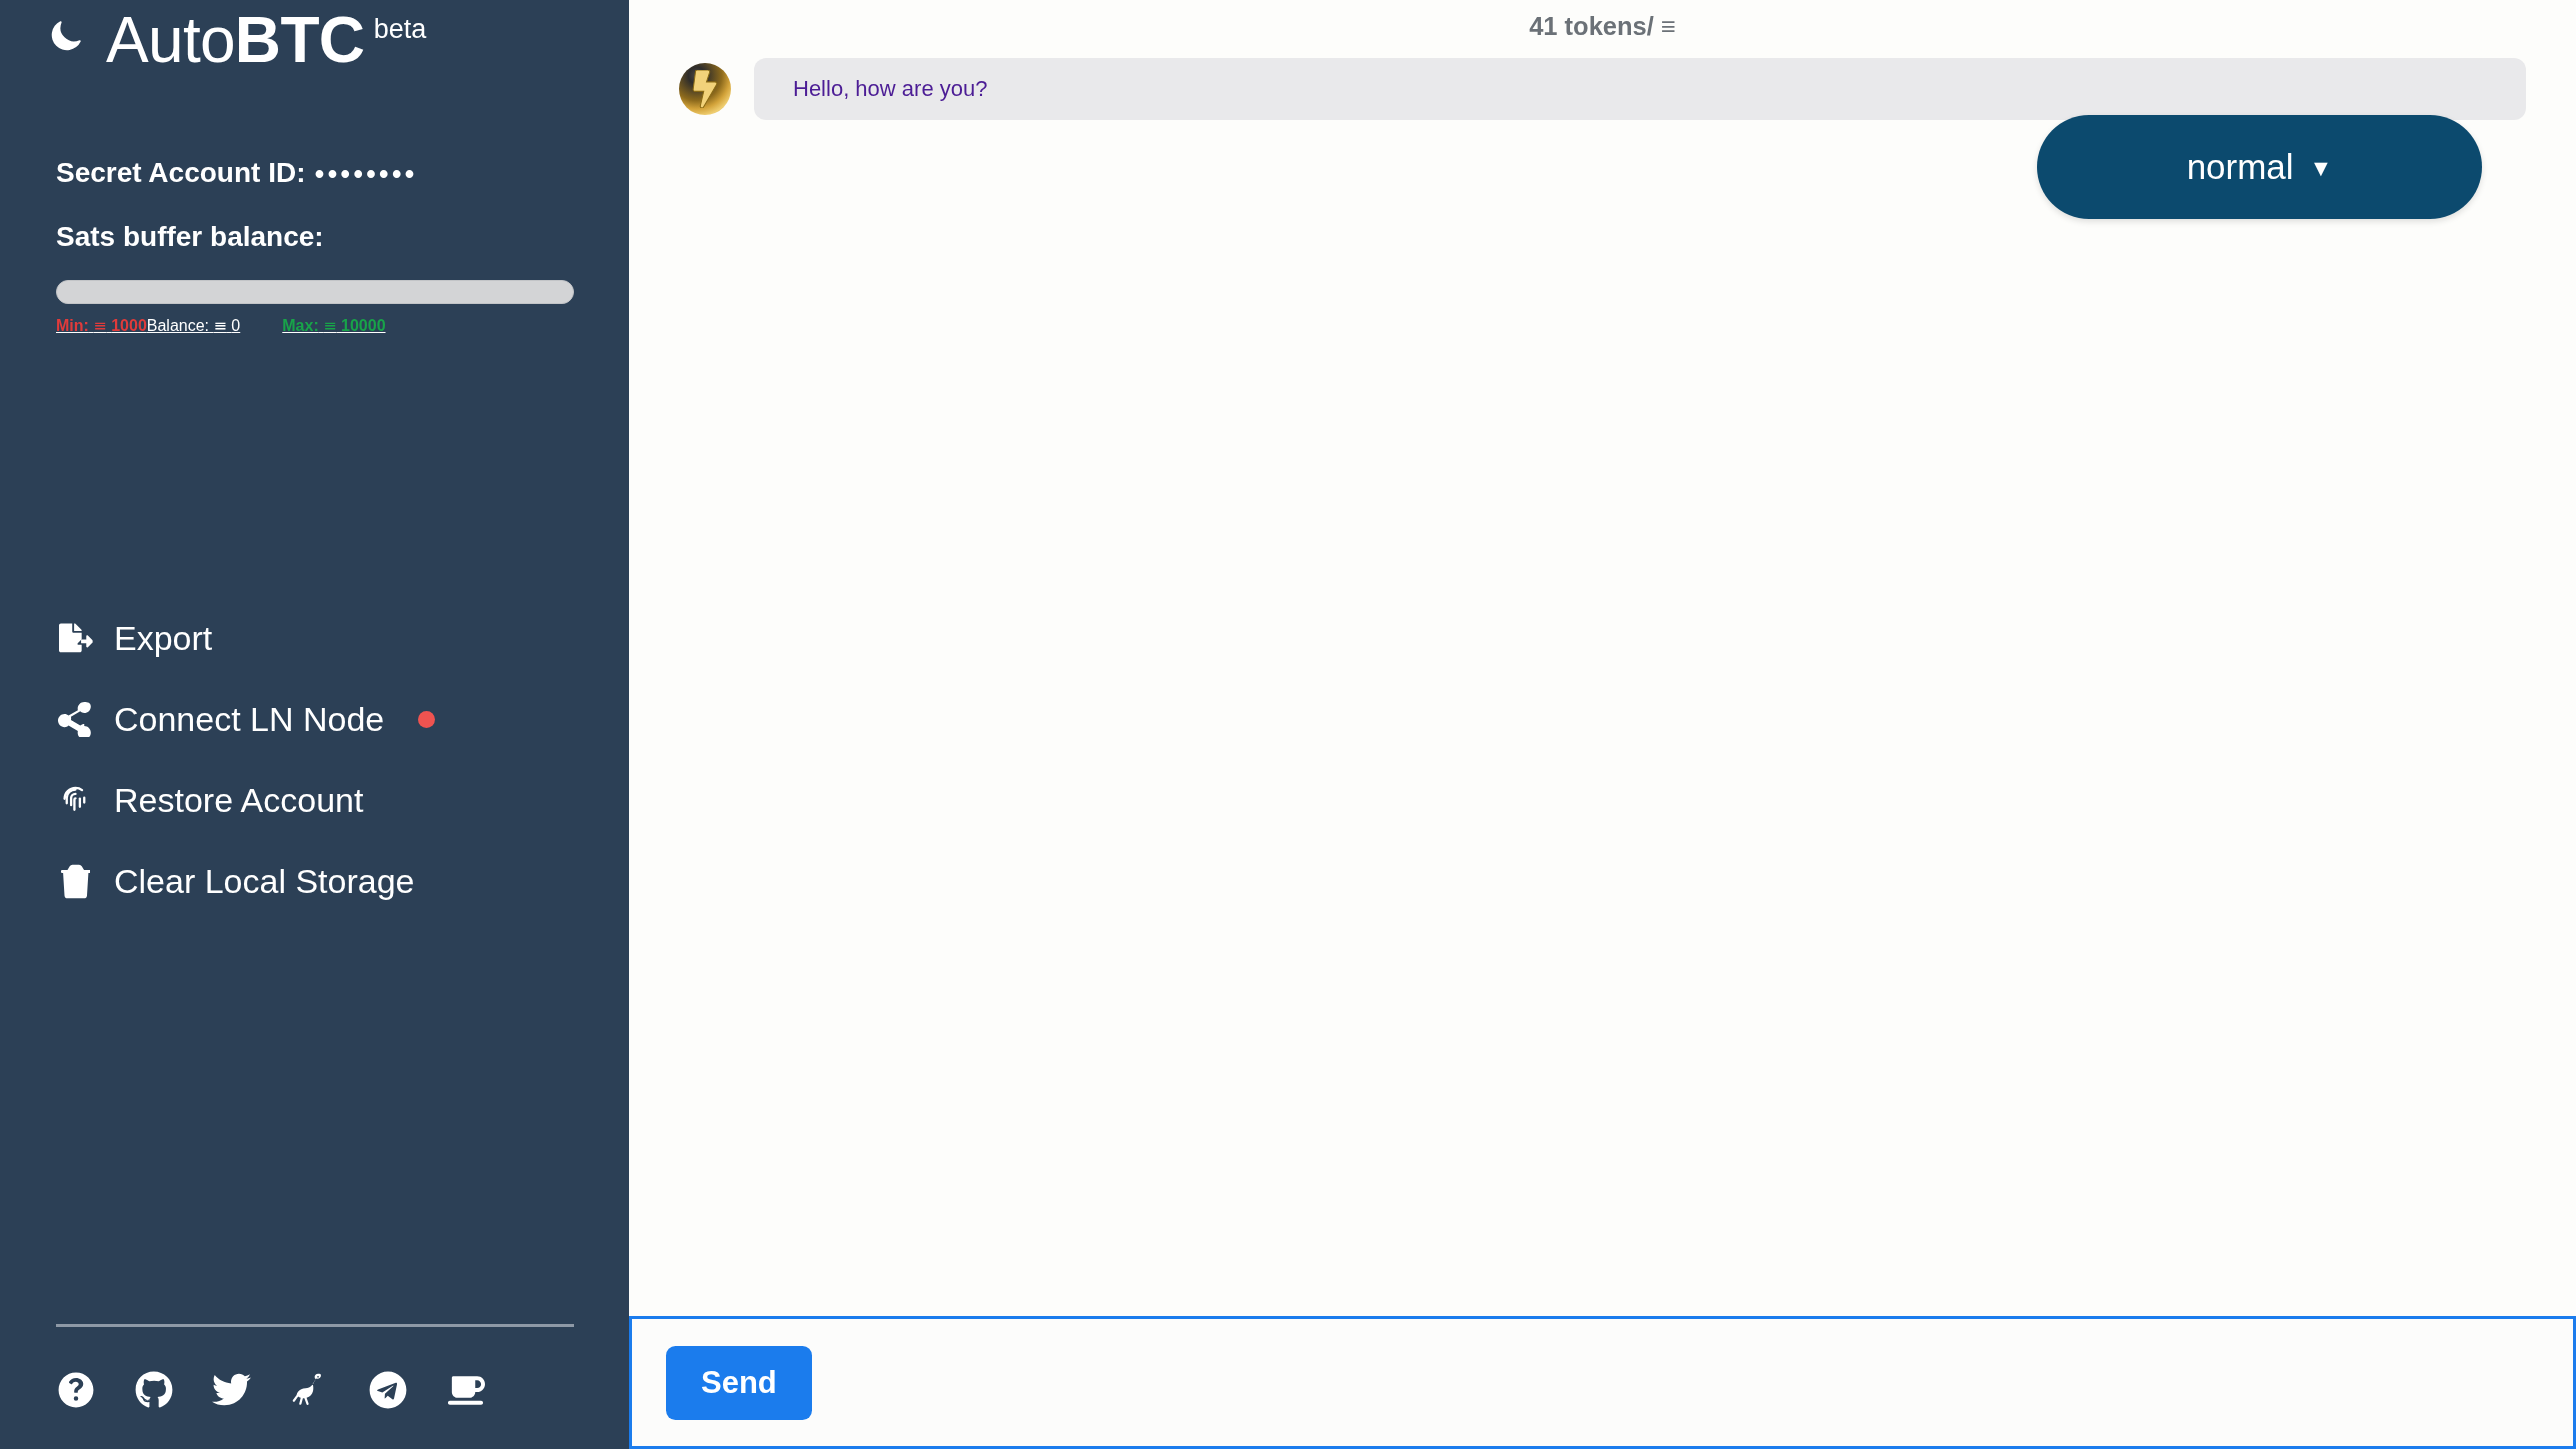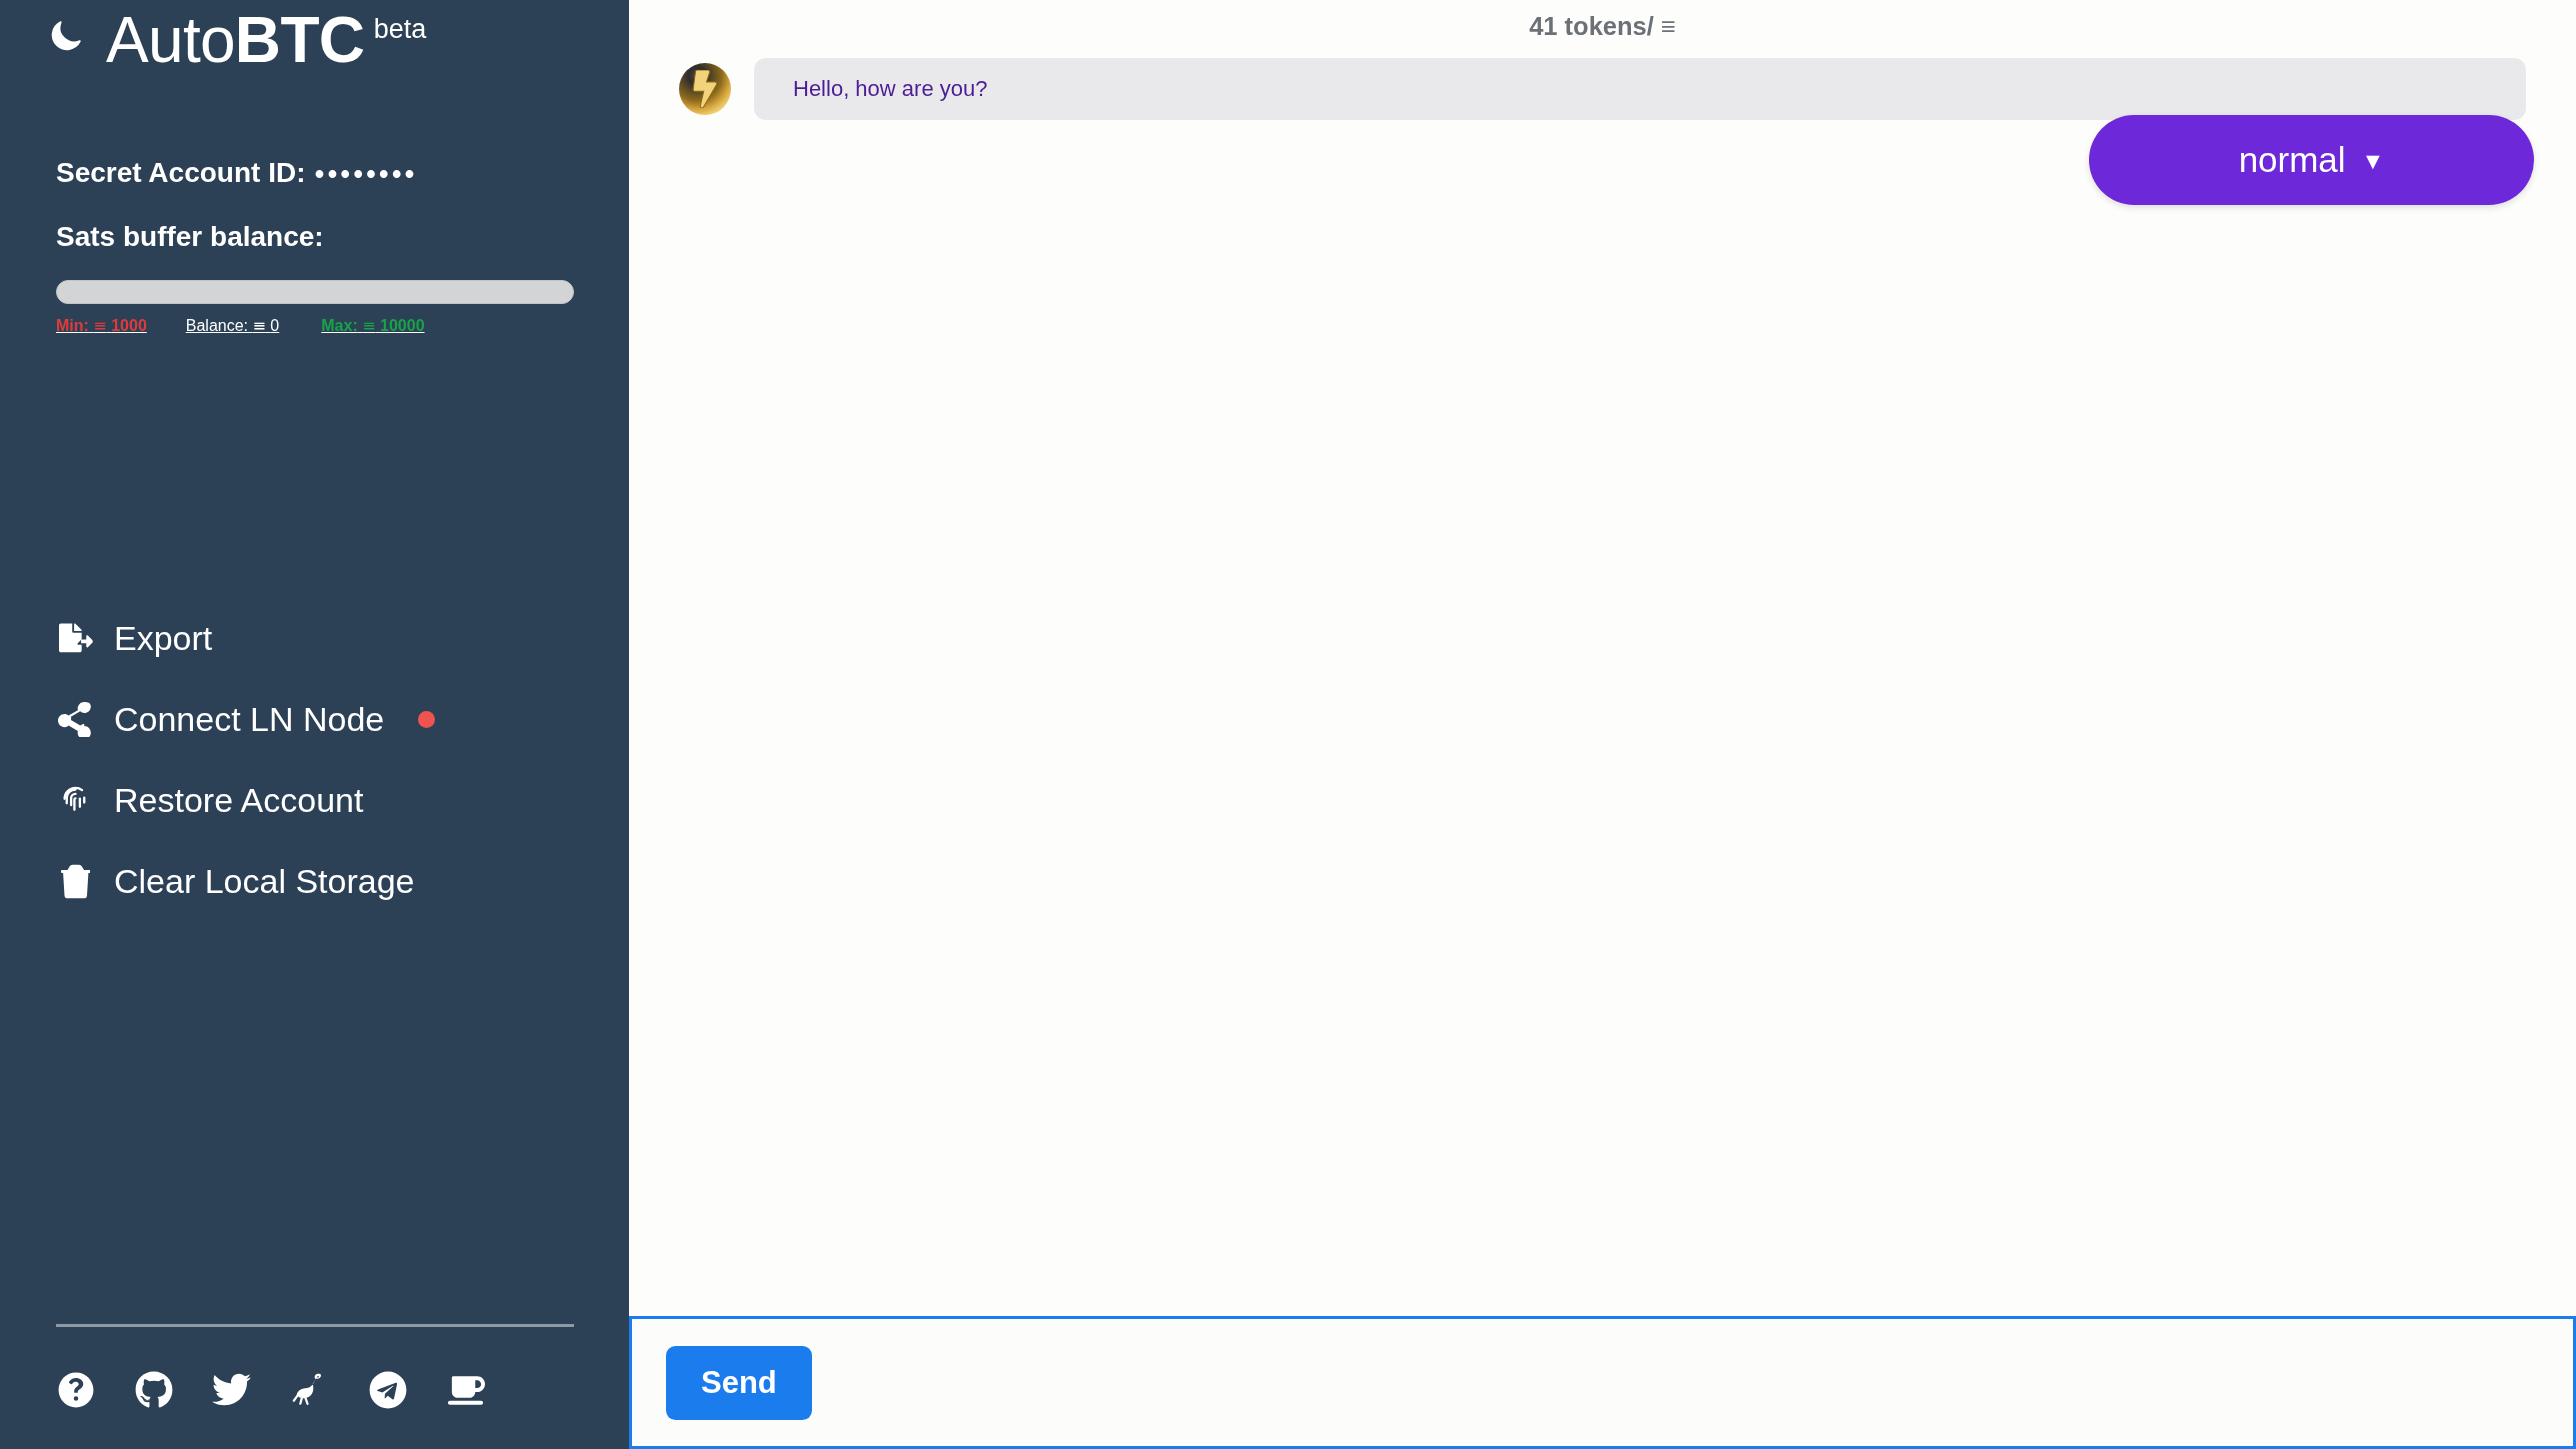--- a/index.html
+++ b/index.html
@@ -59,21 +59,21 @@
   }
   .range-legend {
     margin-top: 12px;
     width: 518px;
     display: flex; align-items: center;
     font-size: 16px; font-weight: 700;
     white-space: nowrap;
     text-decoration: underline;
   }
   .leg-min { color: #e03b3b; }
-  .leg-bal { color: #ffffff; margin-left: 39px; font-weight: 400; }
+  .leg-bal { color: #ffffff; font-weight: 400; }
   .leg-max { color: #18a349; margin-left: 42px; }
   .sat { font-family: "DejaVu Sans", sans-serif; font-weight: 400; }
 
   .nav {
     margin-top: 263px;
     display: flex; flex-direction: column;
   }
   .nav-item {
     display: flex; align-items: center;
     gap: 19px;
@@ -125,23 +125,23 @@
     background: #e9e9eb;
     border-radius: 12px;
     height: 62px;
     display: flex; align-items: center;
     padding: 0 39px;
     font-size: 22px;
     color: #4c1d95;
   }
   .mode-pill {
     position: absolute;
-    left: 1460px; top: 74px;
-    width: 445px; height: 90px;
-    background: #6d28d9;
+    left: 1408px; top: 74px;
+    width: 445px; height: 104px;
+    background: #0c4a6e;
     border-radius: 57px;
     display: flex; align-items: center; justify-content: center;
     gap: 16px;
     color: #ffffff;
     font-size: 35px;
     cursor: pointer;
     box-shadow: 0 2.7px 6.7px rgba(0,0,0,0.12);
   }
   .caret { font-size: 23px; position: relative; top: 1.3px; }
 

